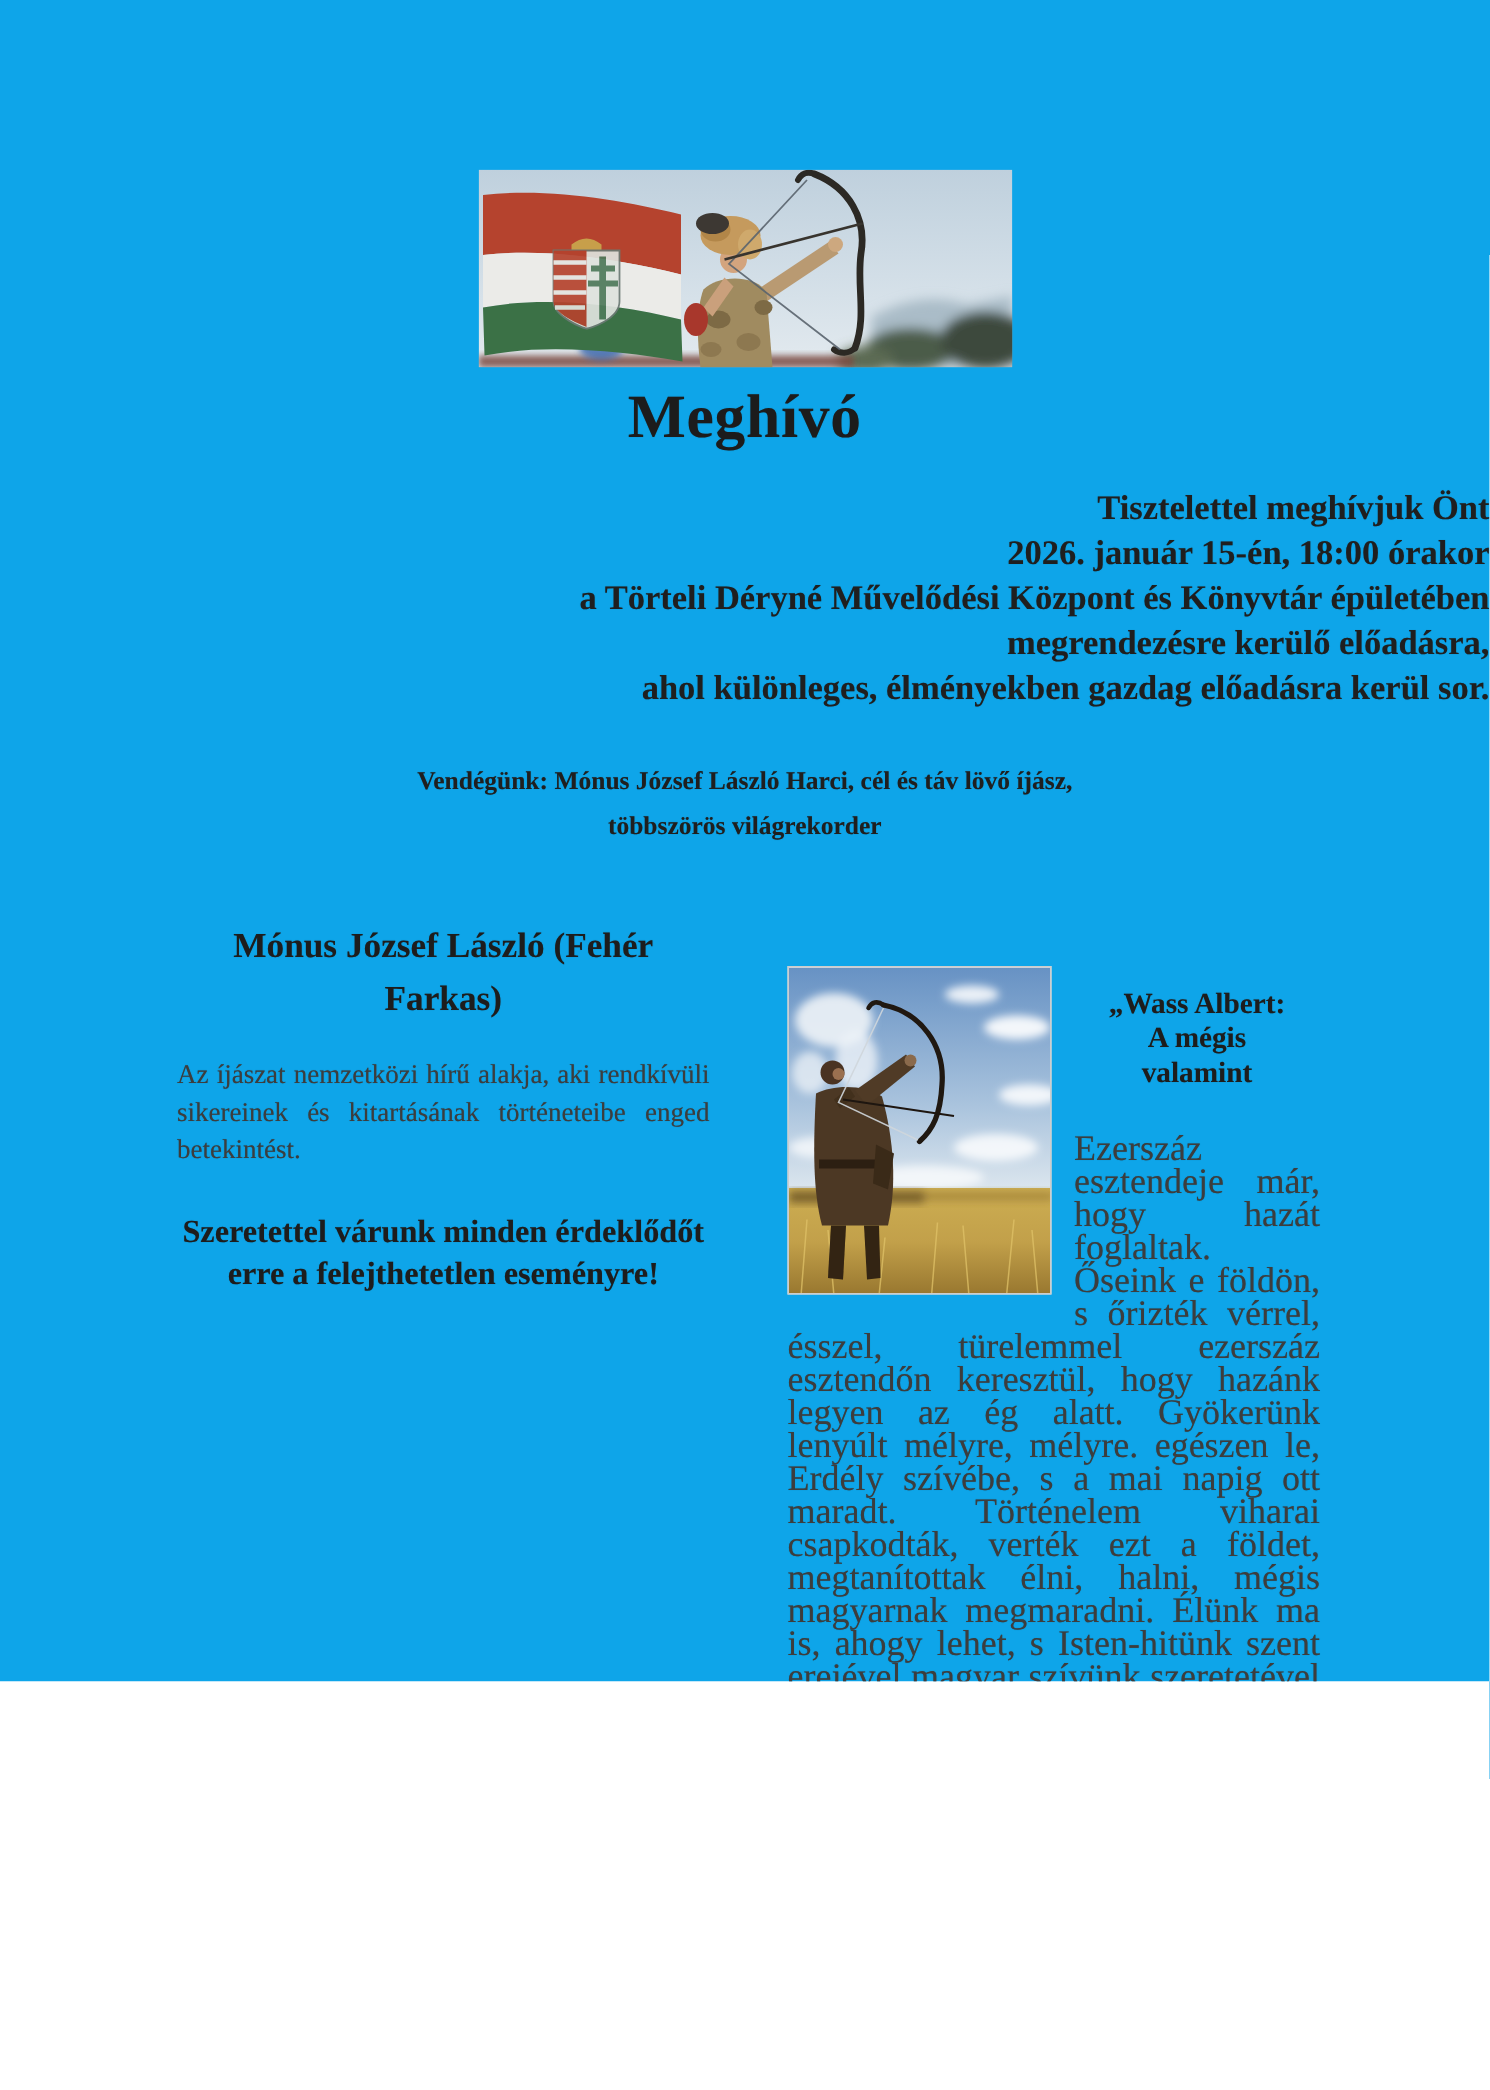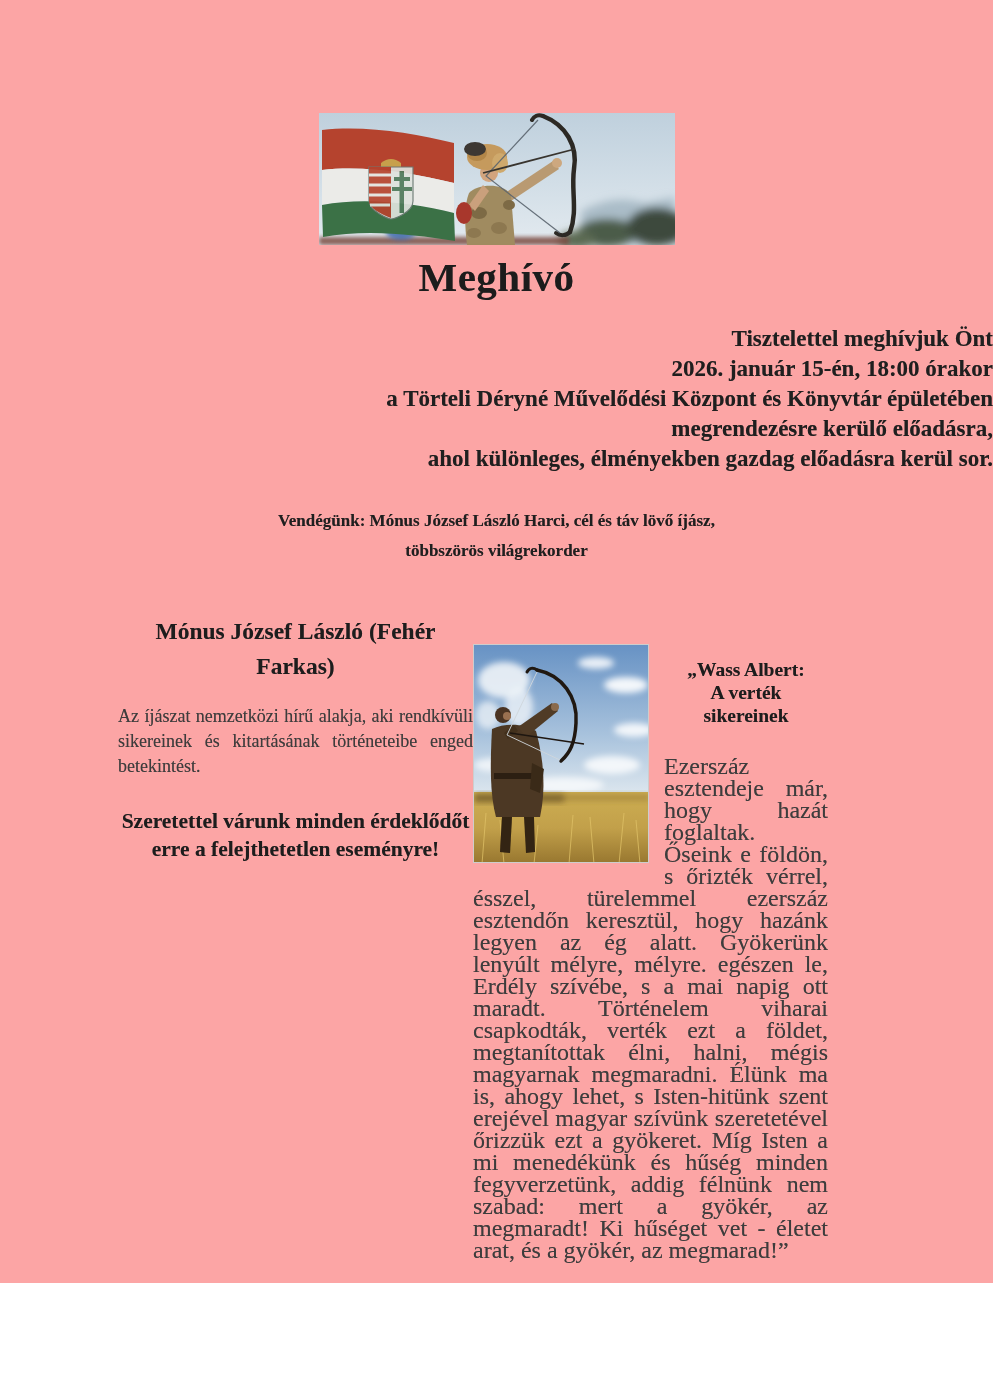--- a/index.html
+++ b/index.html
@@ -1,19 +1,19 @@
 <!DOCTYPE html>
 <html lang="hu"><head>
 <meta charset="utf-8">
 <style>
   html,body{margin:0;padding:0;background:#ffffff;}
   .page{
     position:relative;
-    width:993px;height:1283px;
-    background:#fca5a5;
+    width:993px;height:1121px;
+    background:#0ea5e9;
     font-family:"Liberation Serif","DejaVu Serif",serif;
     color:#262626;
     overflow:hidden;
     text-shadow:0 0 .5px rgba(40,40,40,.45);
   }
   .header-img{
     width:356px;height:132px;
     margin:113px auto 0 auto;
     overflow:hidden;
   }
@@ -40,20 +40,21 @@
     text-align:center;
     font-weight:700;
     font-size:17px;
     line-height:30px;
     color:#1f1f1f;
   }
   .columns{
     margin-top:48px;
     display:flex;
     padding:0 114px 0 118px;
+    gap:52px;
     box-sizing:border-box;
   }
   .col{width:355px;flex:0 0 auto;}
   .left-heading{
     margin:0 0 20px 0;
     font-size:23.5px;
     font-weight:700;
     line-height:35px;
     text-align:center;
     color:#1d1d1d;
@@ -264,20 +265,20 @@
           <g>
             <path d="M63,25 C88,30 104,52 102,78 C101,98 96,108 87,116" stroke="#201811" stroke-width="3.5" fill="none" stroke-linecap="round"></path>
             <path d="M63,25 C59,22 55,23 53,27" stroke="#201811" stroke-width="3" fill="none" stroke-linecap="round"></path>
             <path d="M63,27 L33,90 L86,115" stroke="#cfd6db" stroke-width="1" fill="none" opacity="0.9"></path>
             <line x1="36" y1="88" x2="110" y2="99" stroke="#1e1610" stroke-width="1.5"></line>
           </g>
         </svg>
       </div>
       <div class="quote-head">
         <div>„Wass Albert:</div>
-        <div>A verték</div>
-        <div>sikereinek</div>
+        <div>A mégis</div>
+        <div>valamint</div>
       </div>
       <p class="quote-text">Ezerszáz esztendeje már, hogy hazát foglaltak. Őseink e földön, s őrizték vérrel, ésszel, türelemmel ezerszáz esztendőn keresztül, hogy hazánk legyen az ég alatt. Gyökerünk lenyúlt mélyre, mélyre. egészen le, Erdély szívébe, s a mai napig ott maradt. Történelem viharai csapkodták, verték ezt a földet, megtanítottak élni, halni, mégis magyarnak megmaradni. Élünk ma is, ahogy lehet, s Isten-hitünk szent erejével magyar szívünk szeretetével őrizzük ezt a gyökeret. Míg Isten a mi menedékünk és hűség minden fegyverzetünk, addig félnünk nem szabad: mert a gyökér, az megmaradt! Ki hűséget vet - életet arat, és a gyökér, az megmarad!”</p>
     </div>
 
   </div>
 </div>
 
 </body></html>

